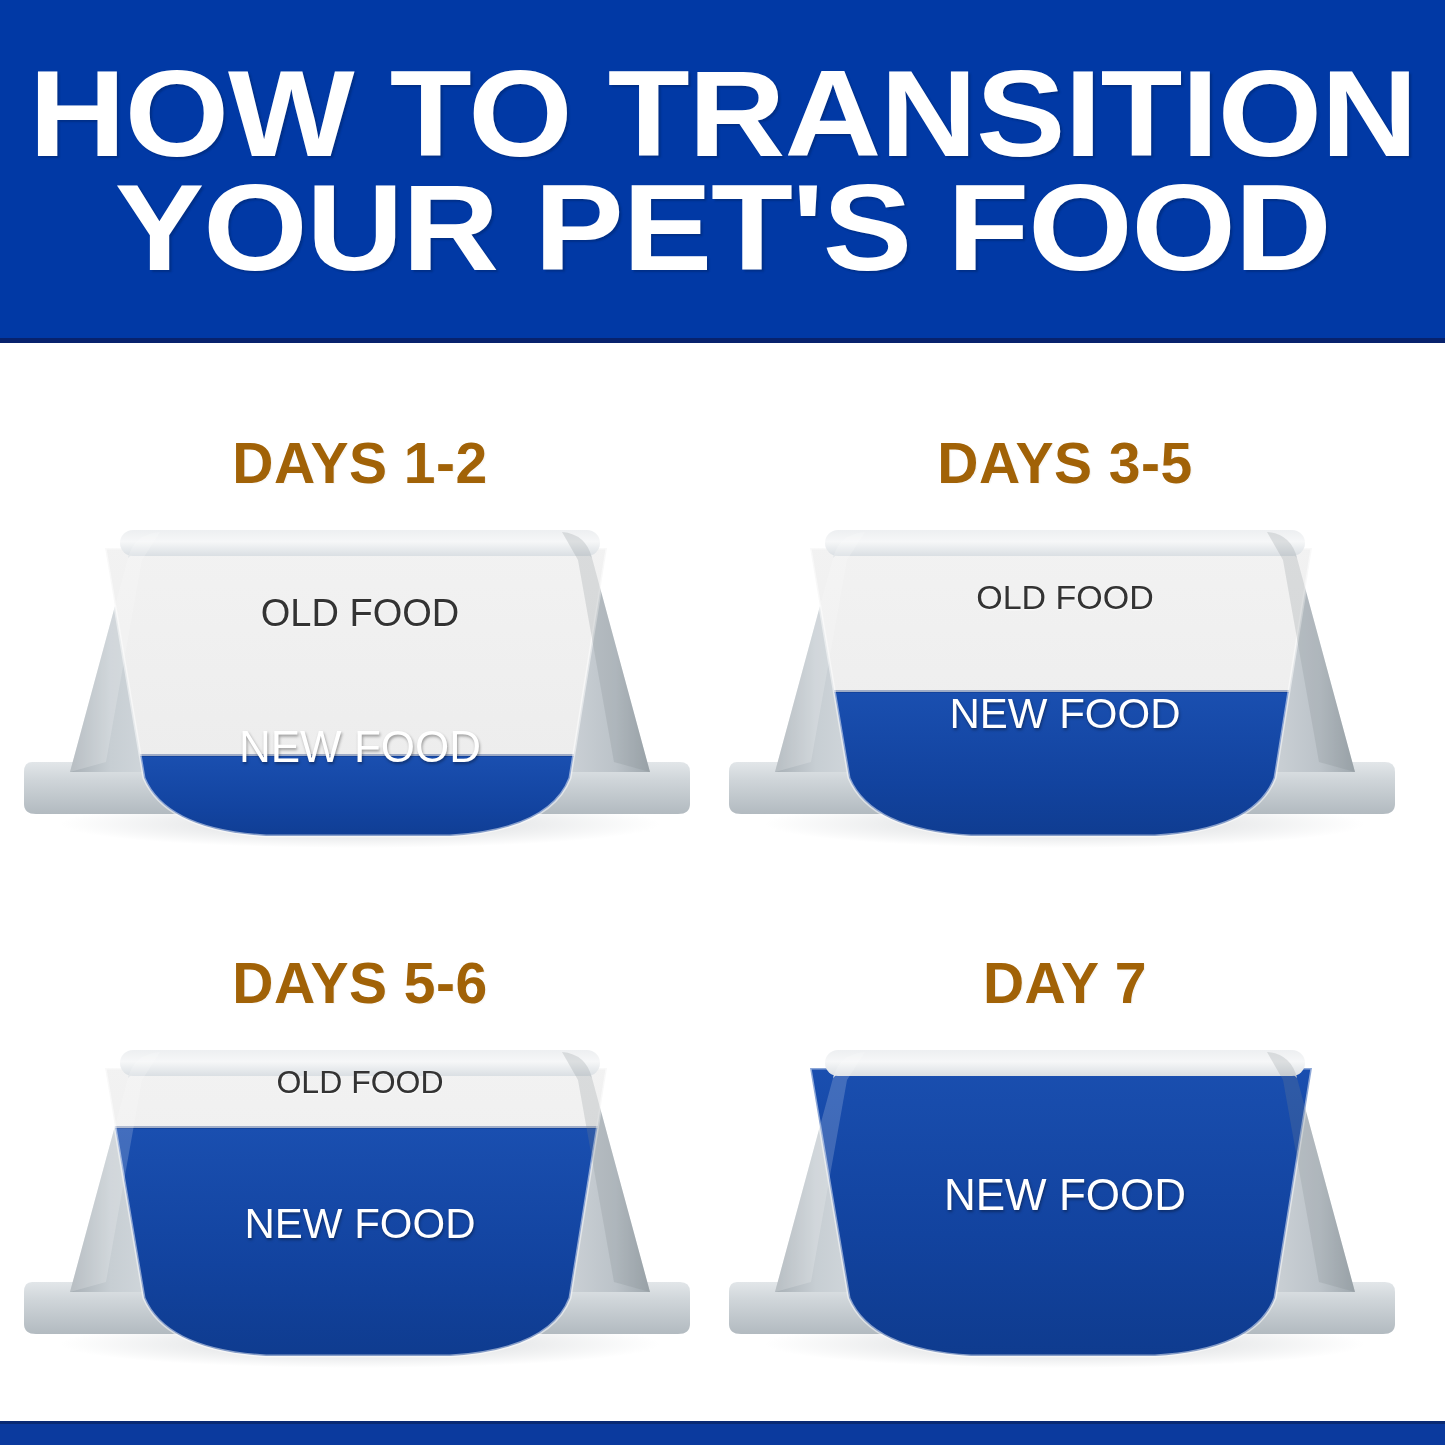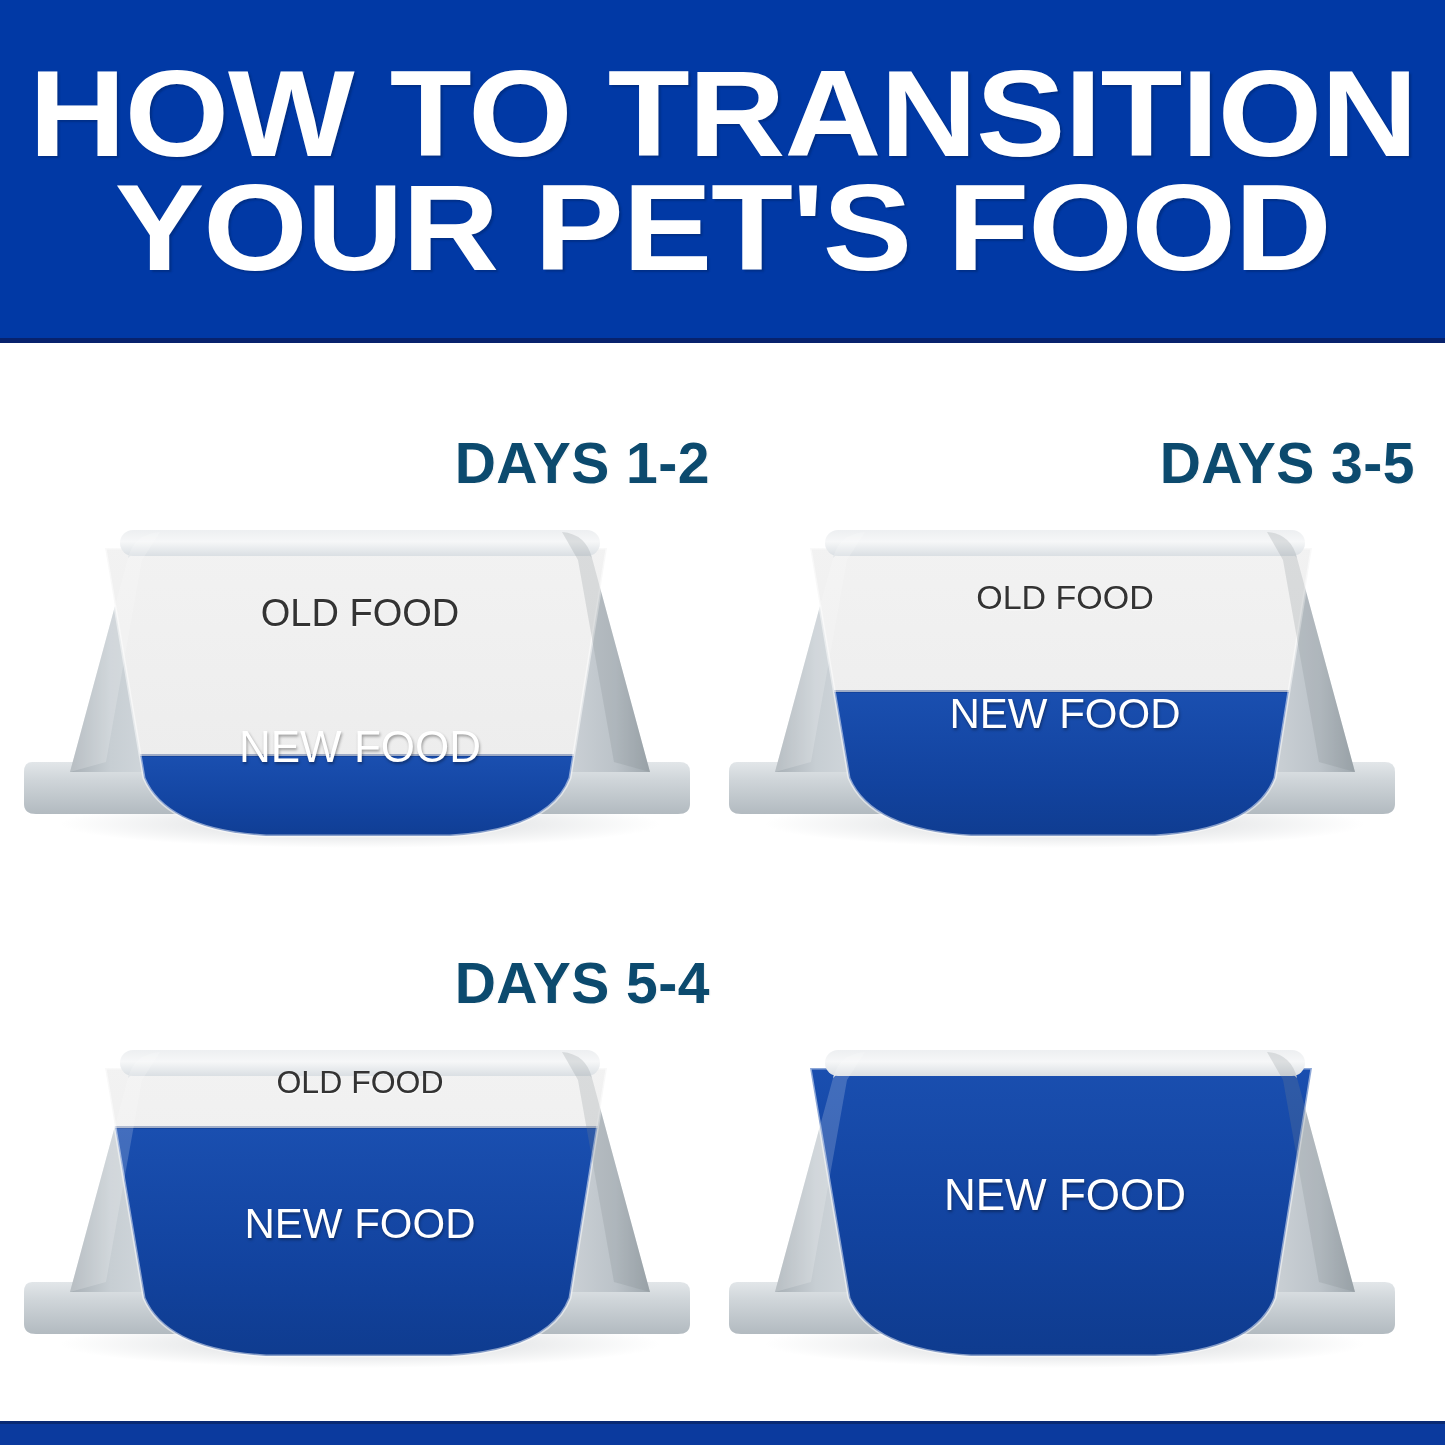--- a/index.html
+++ b/index.html
@@ -88,22 +88,22 @@
   #cell-0 { left: 10px;  top: 45px; }
   #cell-1 { left: 715px; top: 45px; }
   #cell-2 { left: 10px;  top: 565px; }
   #cell-3 { left: 715px; top: 565px; }
 
   .day-label {
     position: absolute;
     left: 0;
     top: 42px;
     width: 700px;
-    text-align: right;
-    color: #0c4a6e;
+    text-align: center;
+    color: #a16207;
     font-family: "Liberation Sans", sans-serif;
     font-weight: bold;
     font-size: 57px;
     letter-spacing: 0.5px;
     white-space: nowrap;
     text-shadow: 0 2px 3px rgba(255,255,255,0.9), 1px 1px 1px rgba(0,0,0,0.08);
   }
   .bowl-wrap {
     position: absolute;
     left: 0;
@@ -276,21 +276,21 @@
           <rect x="110" y="30" width="480" height="26" rx="13" fill="url(#rimG1)"></rect>
           <path d="M 60,272 L 118,58 Q 124,34 150,32 L 132,60 L 96,262 Z" fill="#ffffff" opacity="0.18"></path>
           <path d="M 640,272 L 582,58 Q 576,34 552,32 L 568,60 L 604,262 Z" fill="#7f878d" opacity="0.22"></path>
         </svg>
         <div class="food-label old-label" style="top:78px;font-size:34px">OLD FOOD</div>
         <div class="food-label new-label" style="top:190px;font-size:42px">NEW FOOD</div>
       </div>
     </div>
 
     <div class="cell" id="cell-2">
-      <div class="day-label">DAYS 5-4</div>
+      <div class="day-label">DAYS 5-6</div>
       <div class="bowl-wrap">
         <svg class="bowl-svg" viewBox="0 0 700 400" preserveAspectRatio="none">
           <defs>
             <linearGradient id="bodyG2" x1="0" y1="0" x2="1" y2="0">
               <stop offset="0" stop-color="#A8B0B6"></stop>
               <stop offset="0.07" stop-color="#C7CED3"></stop>
               <stop offset="0.20" stop-color="#D9DEE2"></stop>
               <stop offset="0.50" stop-color="#C6CDD2"></stop>
               <stop offset="0.80" stop-color="#D5DADE"></stop>
               <stop offset="0.94" stop-color="#BCC3C9"></stop>
@@ -339,20 +339,21 @@
           <rect x="110" y="30" width="480" height="26" rx="13" fill="url(#rimG2)"></rect>
           <path d="M 60,272 L 118,58 Q 124,34 150,32 L 132,60 L 96,262 Z" fill="#ffffff" opacity="0.18"></path>
           <path d="M 640,272 L 582,58 Q 576,34 552,32 L 568,60 L 604,262 Z" fill="#7f878d" opacity="0.22"></path>
         </svg>
         <div class="food-label old-label" style="top:44px;font-size:32px">OLD FOOD</div>
         <div class="food-label new-label" style="top:180px;font-size:42px">NEW FOOD</div>
       </div>
     </div>
 
     <div class="cell" id="cell-3">
+      <div class="day-label">DAY 7</div>
       <div class="bowl-wrap">
         <svg class="bowl-svg" viewBox="0 0 700 400" preserveAspectRatio="none">
           <defs>
             <linearGradient id="bodyG3" x1="0" y1="0" x2="1" y2="0">
               <stop offset="0" stop-color="#A8B0B6"></stop>
               <stop offset="0.07" stop-color="#C7CED3"></stop>
               <stop offset="0.20" stop-color="#D9DEE2"></stop>
               <stop offset="0.50" stop-color="#C6CDD2"></stop>
               <stop offset="0.80" stop-color="#D5DADE"></stop>
               <stop offset="0.94" stop-color="#BCC3C9"></stop>

